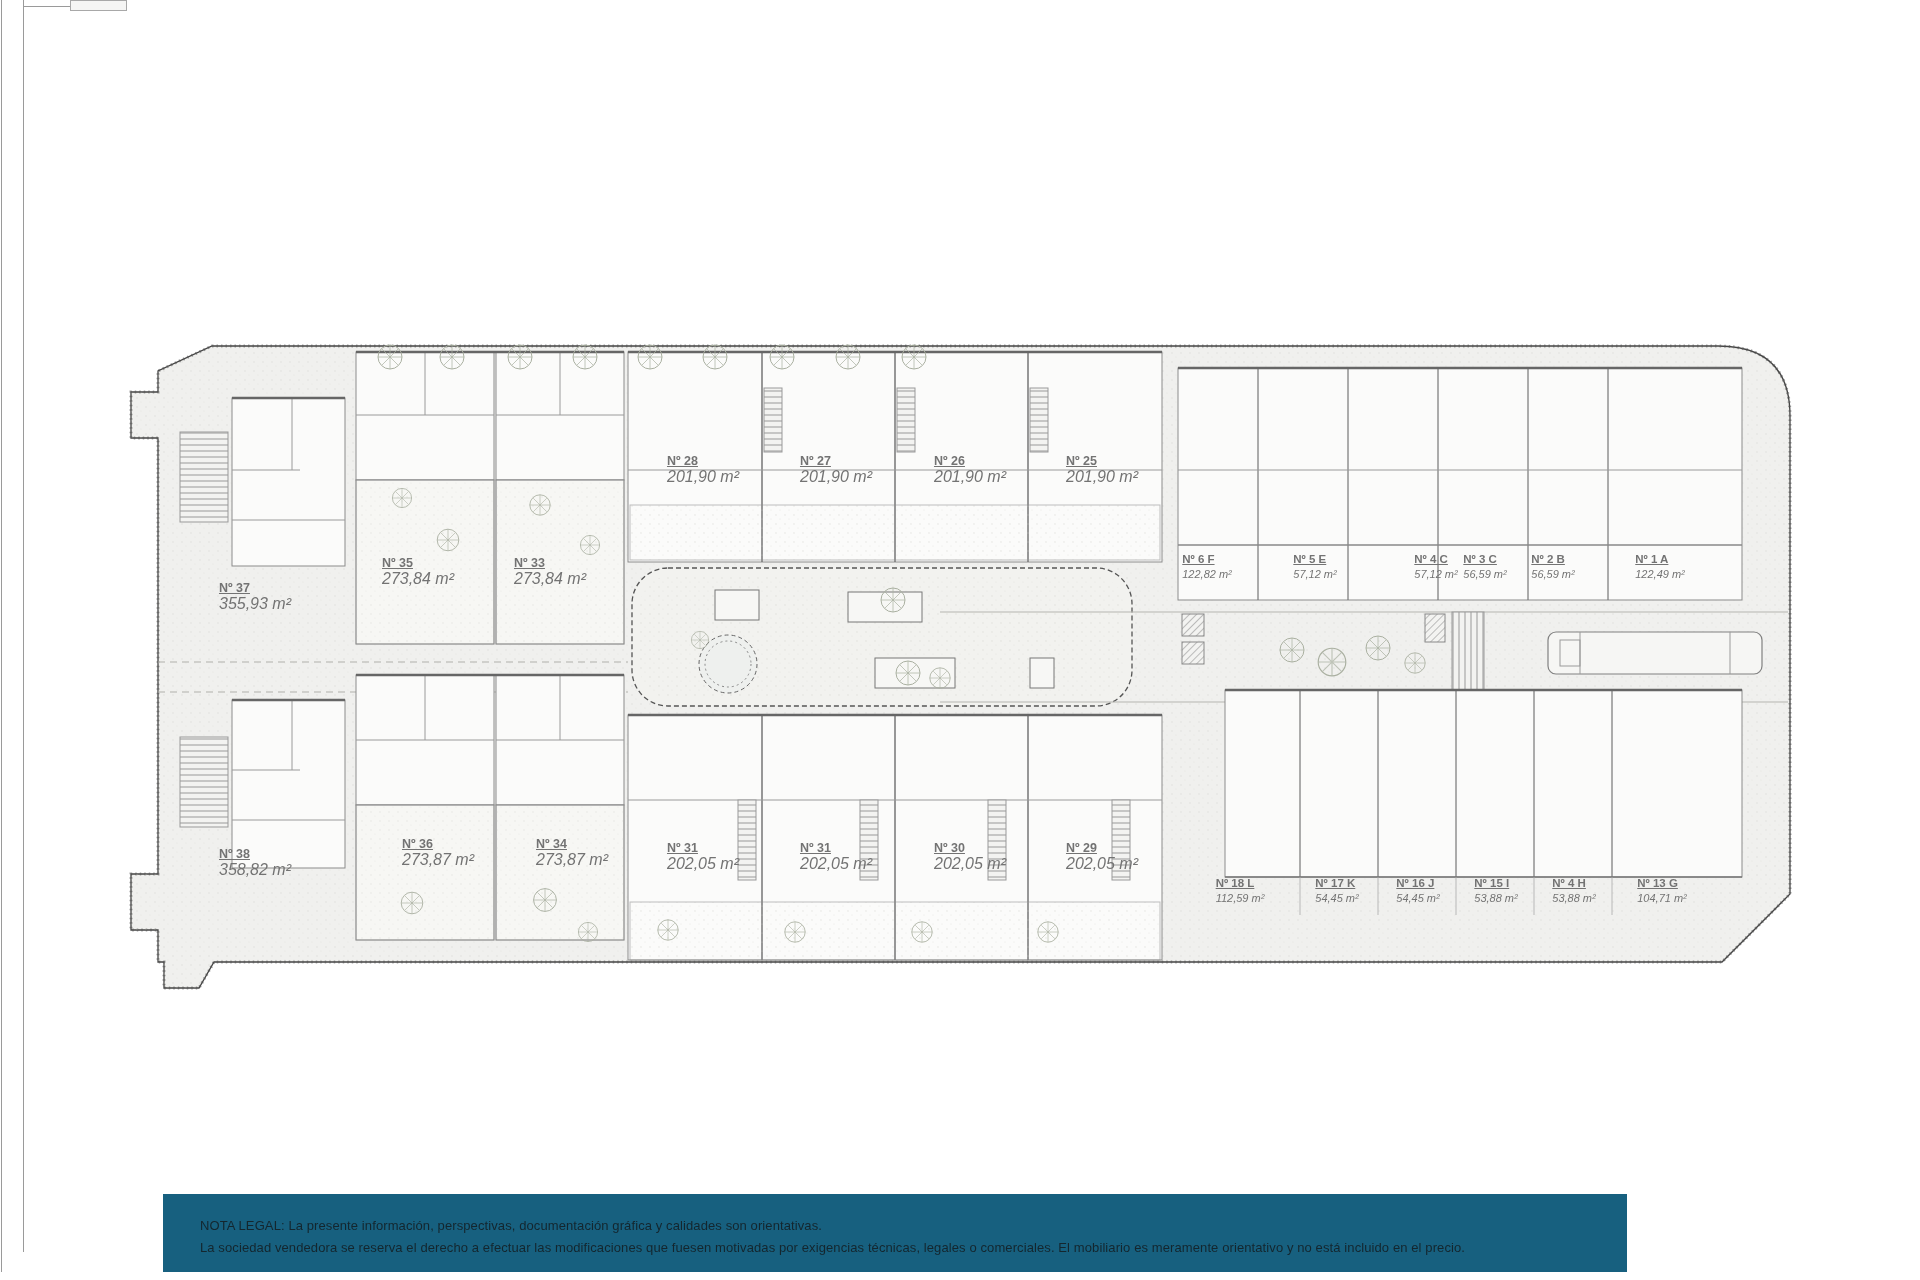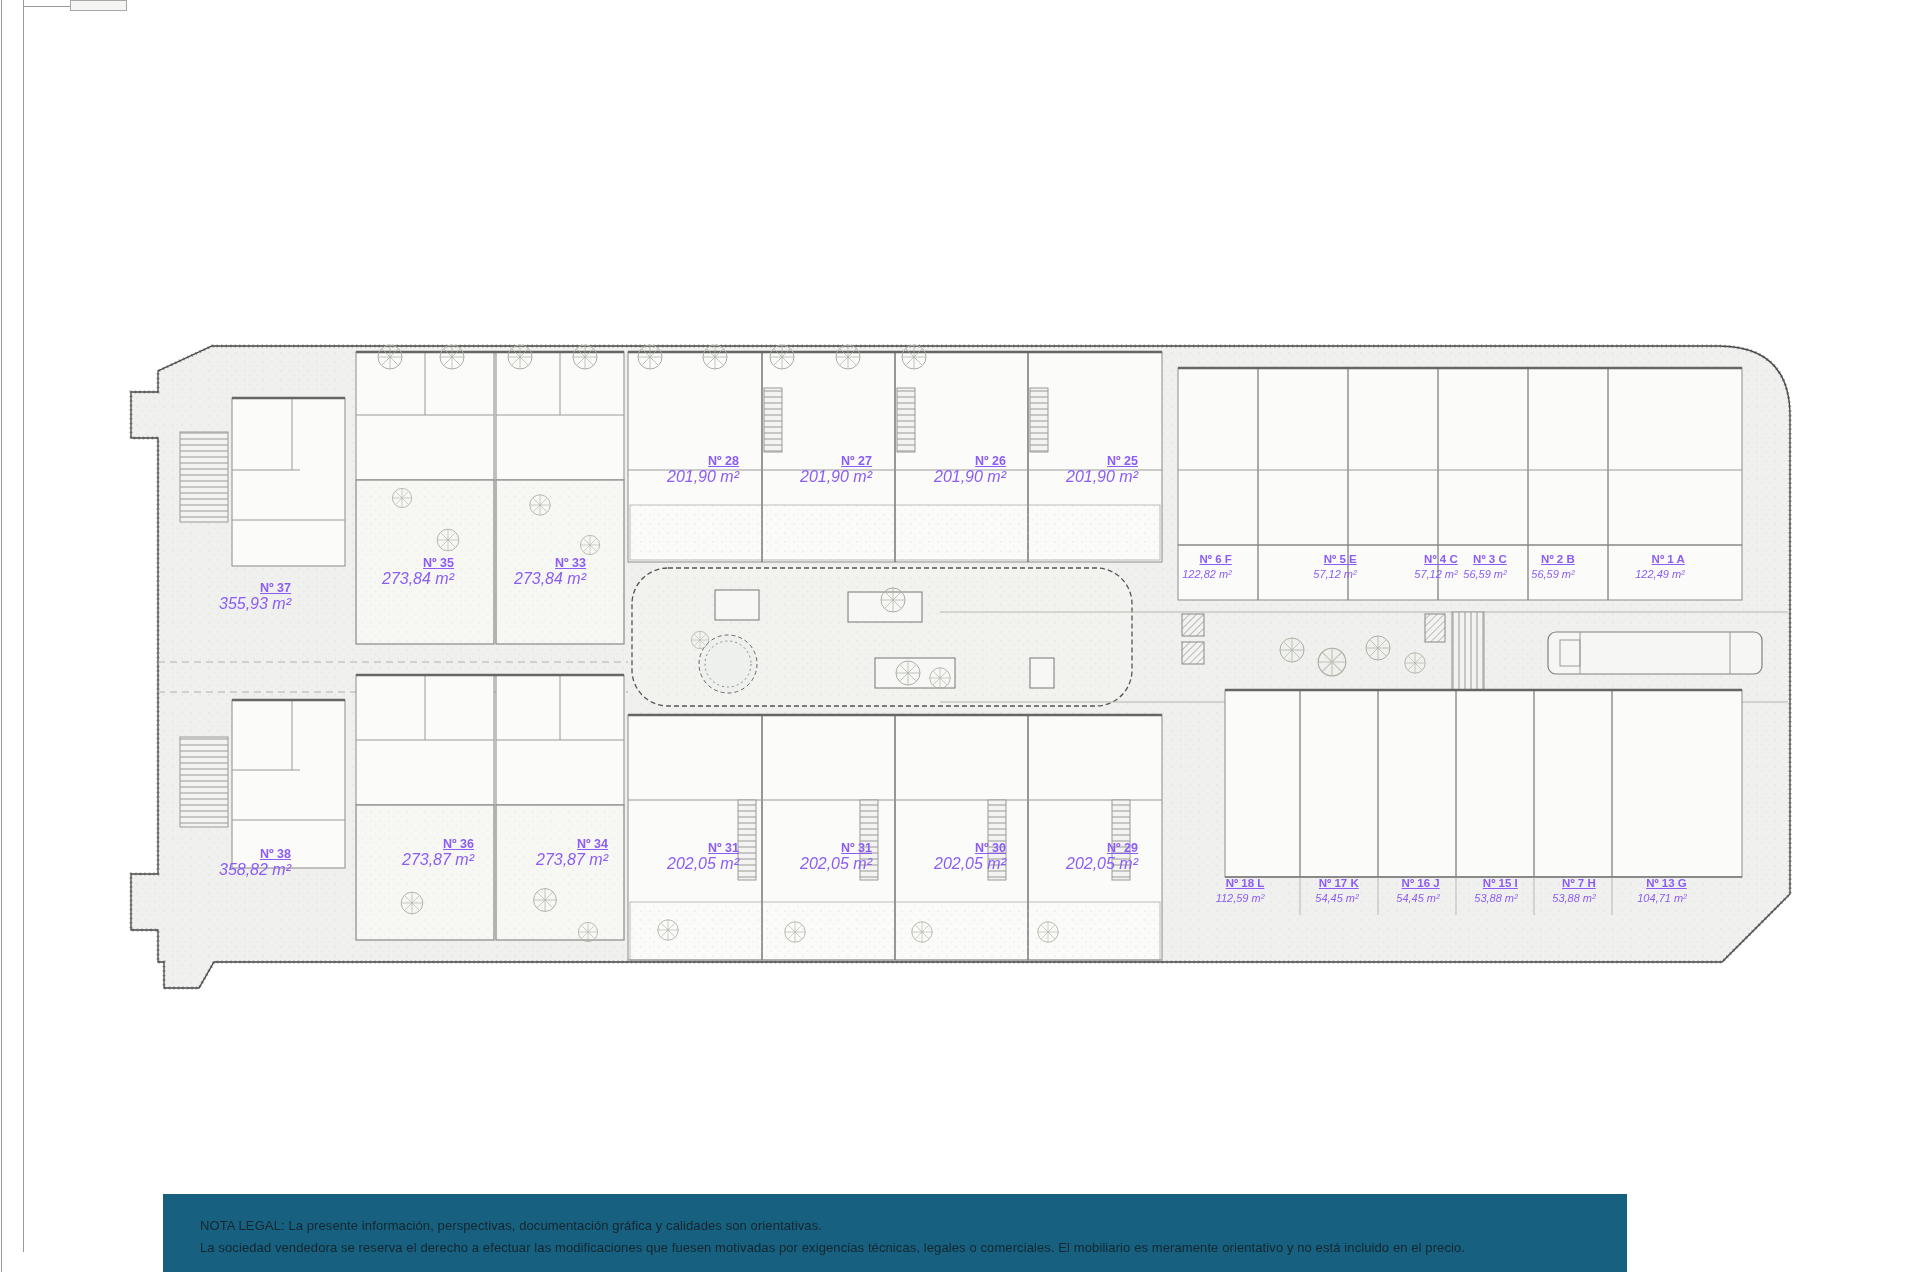--- a/index.html
+++ b/index.html
@@ -8,22 +8,22 @@
   .page-edge{position:absolute;background:#9a9a9a;}
   #edge-a{left:1px;top:0;width:1px;height:1272px;}
   #edge-b{left:23px;top:0;width:1px;height:1252px;}
   #edge-c{left:23px;top:6px;width:47px;height:1px;}
   #edge-box{position:absolute;left:70px;top:0;width:55px;height:9px;
             border:1px solid #a8a8a8;background:#f5f5f4;}
   #plan{position:absolute;left:0;top:0;width:1920px;height:1280px;}
   #plan svg{position:absolute;left:0;top:0;}
   
   .labels{position:absolute;left:0;top:0;width:1920px;height:1280px;pointer-events:none;}
-  .ulabel{position:absolute;transform:translateX(-50%);text-align:right;
-          color:#8b5cf6;white-space:nowrap;line-height:15px;}
+  .ulabel{position:absolute;transform:translateX(-50%);text-align:left;
+          color:#737373;white-space:nowrap;line-height:15px;}
   .uid{display:block;font-weight:bold;text-decoration:underline;font-size:12.5px;}
   .uarea{display:block;font-style:italic;font-size:16px;}
   .sm .uid{font-size:11.5px;}
   .sm .uarea{font-size:11px;}
   
   #legal{position:absolute;left:163px;top:1194px;width:1464px;height:78px;
          background:#17607f;color:#14262e;}
   #legal .lline{position:absolute;left:37px;font-size:13px;line-height:22px;
                 letter-spacing:.1px;}
   #l1{top:21px;}
@@ -235,21 +235,21 @@
         <span class="uarea">201,90 m²</span>
       </div>
       <div class="ulabel" style="left: 1102px; top: 454px;">
         <span class="uid">Nº 25</span>
         <span class="uarea">201,90 m²</span>
       </div>
       <div class="ulabel sm" style="left: 1207px; top: 552px;">
         <span class="uid">Nº 6 F</span>
         <span class="uarea">122,82 m²</span>
       </div>
-      <div class="ulabel sm" style="left: 1315px; top: 552px; margin-left: 20px;">
+      <div class="ulabel sm" style="left: 1315px; top: 552px;">
         <span class="uid">Nº 5 E</span>
         <span class="uarea">57,12 m²</span>
       </div>
       <div class="ulabel sm" style="left: 1388px; top: 552px; margin-left: 48px;">
         <span class="uid">Nº 4 C</span>
         <span class="uarea">57,12 m²</span>
       </div>
       <div class="ulabel sm" style="left: 1485px; top: 552px;">
         <span class="uid">Nº 3 C</span>
         <span class="uarea">56,59 m²</span>
@@ -300,21 +300,21 @@
       </div>
       <div class="ulabel sm" style="left: 1418px; top: 876px;">
         <span class="uid">Nº 16 J</span>
         <span class="uarea">54,45 m²</span>
       </div>
       <div class="ulabel sm" style="left: 1496px; top: 876px;">
         <span class="uid">Nº 15 I</span>
         <span class="uarea">53,88 m²</span>
       </div>
       <div class="ulabel sm" style="left: 1574px; top: 876px;">
-        <span class="uid">Nº 7 H</span>
+        <span class="uid">Nº 4 H</span>
         <span class="uarea">53,88 m²</span>
       </div>
       <div class="ulabel sm" style="left: 1662px; top: 876px;">
         <span class="uid">Nº 13 G</span>
         <span class="uarea">104,71 m²</span>
       </div>
     </div>
 </div>
 
 <div id="legal">

